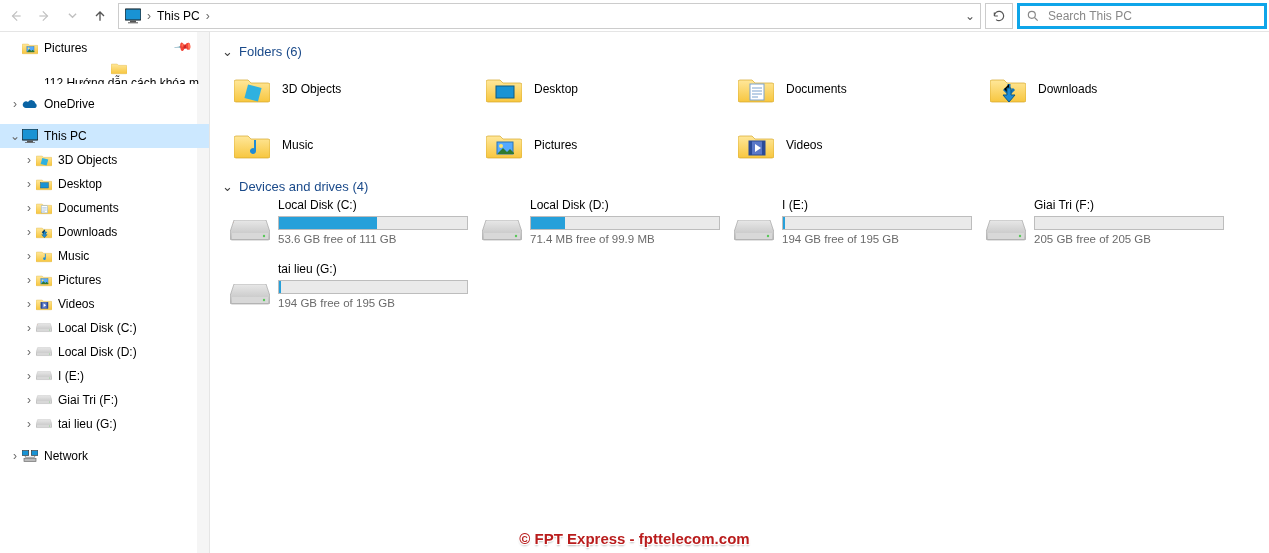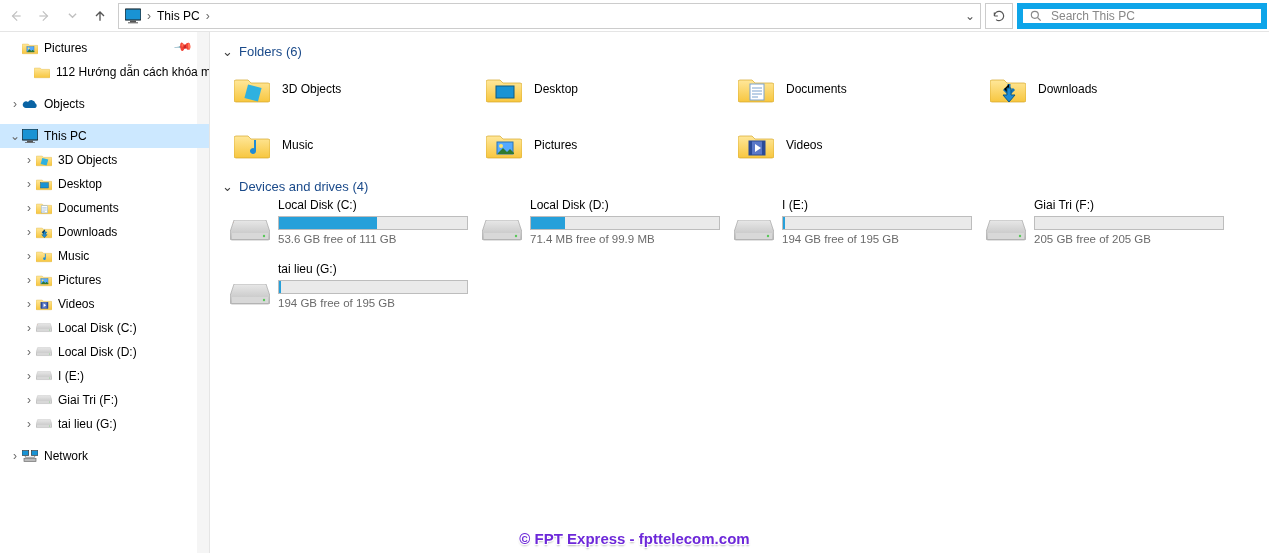--- a/index.html
+++ b/index.html
@@ -42,21 +42,21 @@
   }
   .path-box .pc-ico { width:16px; height:16px; margin:0 4px; }
   .crumb { padding:0 4px; height:100%; display:flex; align-items:center; }
   .crumb-sep { color:#6a6a6a; padding:0 2px; }
   .path-end-btns { margin-left:auto; display:flex; align-items:center; gap:4px; padding-right:3px;}
   .path-end-btns .ch { color:#555; }
   .refresh-box {
     width:28px; height:26px; border:1px solid #ccc; display:flex; align-items:center; justify-content:center; margin-right:4px;
   }
   .search-box {
-    width:250px; height:26px; border:6px solid #0ea5e9; display:flex; align-items:center; padding:0 6px; color:#777; gap:8px;
+    width:250px; height:26px; border:3px solid #0ea5e9; display:flex; align-items:center; padding:0 6px; color:#777; gap:8px;
   }
   .search-box input { border:none; outline:none; flex:1; font-size:12px; color:#333;}
   .search-box input::placeholder{ color:#888; }
   .main {
     display:flex; height:calc(100% - 32px);
   }
   .sidebar {
     width:210px;
     border-right:1px solid #e5e5e5;
     overflow:hidden;
@@ -70,21 +70,21 @@
     white-space:nowrap;
     overflow:hidden;
     position:relative;
   }
   .tree-row.selected { background:#cce8ff; }
   .tree-row .expand {
     width:14px; text-align:center; color:#6a6a6a; font-size:12px; line-height:1; flex-shrink:0;
   }
   .tree-row.l1 { padding-left:8px; }
   .tree-row.l2 { padding-left:22px; }
-  .tree-row.l3 { padding-left:34px; }
+  .tree-row.l3 { padding-left:34px;flex-direction:column; }
   .tree-row .tico { width:16px; height:16px; margin-right:6px; flex-shrink:0; display:flex; align-items:center; justify-content:center;}
   .content {
     flex:1;
     padding:6px 12px;
     overflow:auto;
   }
   .group-header {
     display:flex; align-items:center;
     color:#1a4a8a;
     font-size:13px;
@@ -130,21 +130,21 @@
     background:#26a0da;
   }
   .dspace { font-size:11.5px; color:#6a6a6a; }
   .watermark {
     position:absolute;
     bottom:6px;
     left:50%;
     transform:translateX(-50%);
     font-size:15px;
     font-weight:600;
-    color:#6d28d9;
+    color:#b91c1c;
     text-shadow:
       -1px -1px 0 #fff, 1px -1px 0 #fff, -1px 1px 0 #fff, 1px 1px 0 #fff,
       0 2px 2px rgba(0,0,0,.3);
     pointer-events:none;
   }
   .pin {
     position:absolute; right:18px; top:4px; color:#777; font-size:12px;
     transform:rotate(40deg);
   }
   .sidebar-scroll-gutter {
@@ -263,21 +263,21 @@
 
     <div style="height:8px"></div>
 
     <div class="tree-row l1">
       <span class="expand">›</span>
       <span class="tico">
         <svg class="svg-cloud" viewBox="0 0 24 16">
             <path d="M7 14a5 5 0 1 1 2-9 6 6 0 0 1 11 2 4 4 0 0 1 0 7z" fill="#0a64a4"></path>
           </svg>
       </span>
-      <span>Objects</span>
+      <span>OneDrive</span>
     </div>
 
     <div style="height:8px"></div>
 
     <div class="tree-row l1 selected">
       <span class="expand">⌄</span>
       <span class="tico">
         <svg class="svg-monitor" viewBox="0 0 16 14">
             <use href="#monitorShape"></use>
           </svg>

